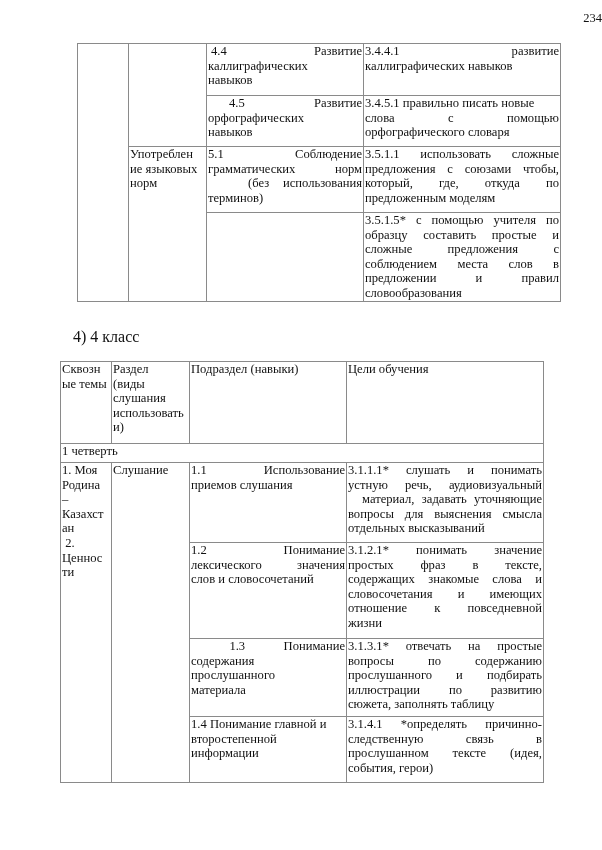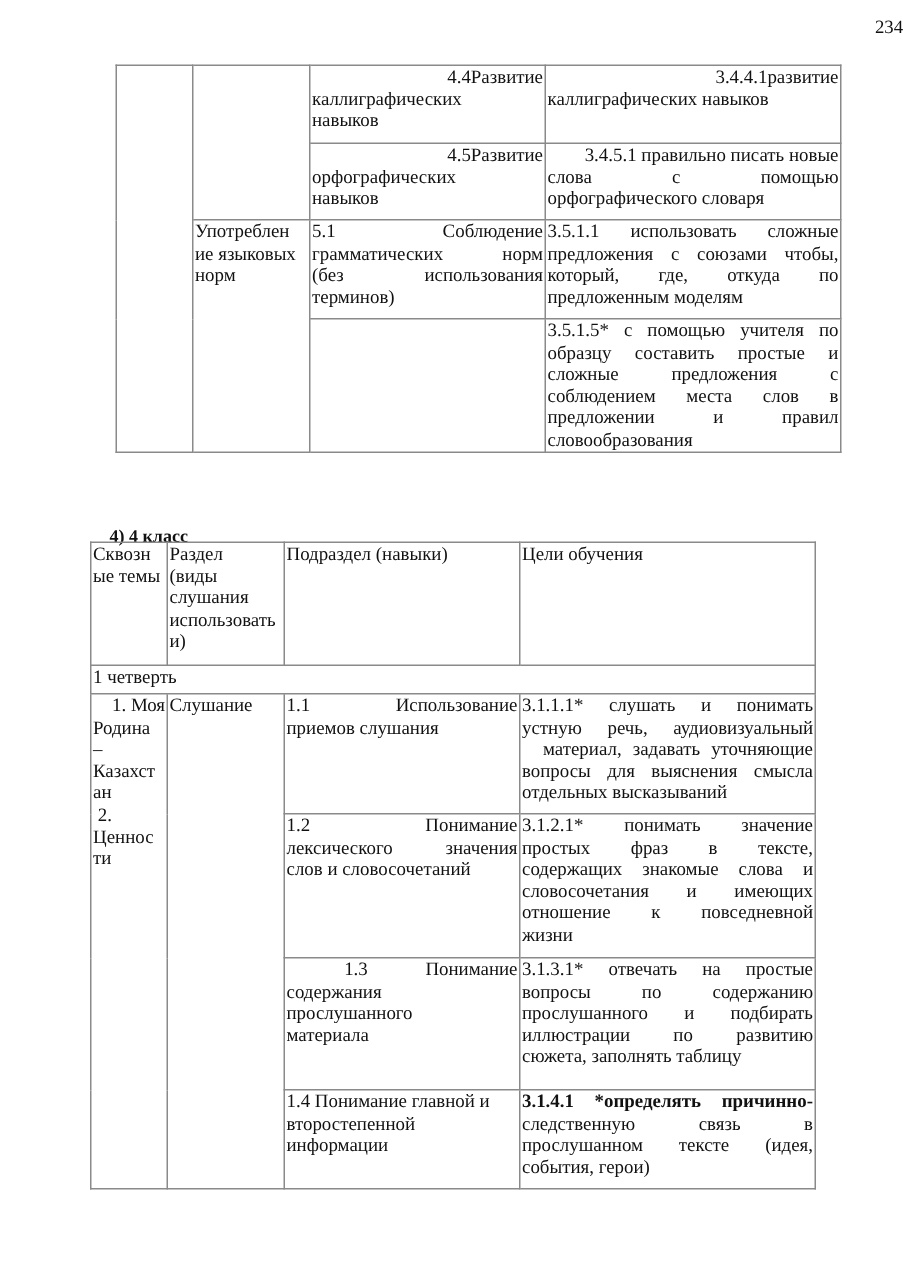--- a/index.html
+++ b/index.html
@@ -3,22 +3,22 @@
 <meta charset="utf-8">
 <style>
   html, body { margin: 0; padding: 0; background: #fff; }
   body { width: 602px; height: 850px; position: relative; overflow: hidden;
          font-family: "Liberation Serif", "DejaVu Serif", serif; color: #111; font-size: 12.6px; line-height: 14.6px; }
   .page-num { position: absolute; top: 11px; left: 0; width: 602px; text-align: right; font-size: 12.5px; }
   table { position: absolute; border-collapse: collapse; table-layout: fixed; }
   td { border: 1px solid #8a8a8a; vertical-align: top; padding: 0 1px 0 1px; }
   #t1 { left: 77px; top: 43px; width: 483px; }
   #t2 { left: 60px; top: 361px; width: 483px; }
-  .heading { position: absolute; left: 73px; top: 350px; font-size: 12px; font-weight: bold; }
-  .just-line { display: flex; justify-content: flex-end; }
+  .heading { position: absolute; left: 73px; top: 330px; font-size: 16px; }
+  .just-line { display: flex; justify-content: space-between; }
 </style>
 </head>
 <body>
 
 <div class="page-num">234</div>
 
 <table id="t1">
   <colgroup>
       <col style="width:51px">
       <col style="width:78px">
@@ -62,21 +62,21 @@
   </tr>
   <tr style="height:66px">
     <td rowspan="2">
       <div>Употреблен</div>
       <div>ие языковых</div>
       <div>норм</div>
     </td>
     <td>
       <div class="jline" style="text-align: justify; text-align-last: justify;">5.1 Соблюдение</div>
       <div class="jline" style="text-align: justify; text-align-last: justify;">грамматических норм</div>
-      <div class="jline" style="text-align: justify; text-align-last: justify;">(без использования</div>
+      <div class="jline" style="text-align: justify; text-align-last: justify; padding-left: 40px;">(без использования</div>
       <div>терминов)</div>
     </td>
     <td>
       <div class="jline" style="text-align: justify; text-align-last: justify;">3.5.1.1 использовать сложные</div>
       <div class="jline" style="text-align: justify; text-align-last: justify;">предложения с союзами чтобы,</div>
       <div class="jline" style="text-align: justify; text-align-last: justify;">который, где, откуда по</div>
       <div>предложенным моделям</div>
     </td>
   </tr>
   <tr style="height:75px">
@@ -155,21 +155,21 @@
     </td>
     <td>
       <div class="jline" style="text-align: justify; text-align-last: justify;">3.1.2.1* понимать значение</div>
       <div class="jline" style="text-align: justify; text-align-last: justify;">простых фраз в тексте,</div>
       <div class="jline" style="text-align: justify; text-align-last: justify;">содержащих знакомые слова и</div>
       <div class="jline" style="text-align: justify; text-align-last: justify;">словосочетания и имеющих</div>
       <div class="jline" style="text-align: justify; text-align-last: justify;">отношение к повседневной</div>
       <div>жизни</div>
     </td>
   </tr>
-  <tr style="height:88px">
+  <tr style="height:78px">
     <td>
       <div class="jline" style="white-space: pre; text-align: justify; text-align-last: justify;"> 1.3 Понимание</div>
       <div>содержания</div>
       <div>прослушанного</div>
       <div>материала</div>
     </td>
     <td>
       <div class="jline" style="text-align: justify; text-align-last: justify;">3.1.3.1* отвечать на простые</div>
       <div class="jline" style="text-align: justify; text-align-last: justify;">вопросы по содержанию</div>
       <div class="jline" style="text-align: justify; text-align-last: justify;">прослушанного и подбирать</div>
@@ -177,20 +177,20 @@
       <div>сюжета, заполнять таблицу</div>
     </td>
   </tr>
   <tr style="height:66px">
     <td>
       <div>1.4 Понимание главной и</div>
       <div>второстепенной</div>
       <div>информации</div>
     </td>
     <td>
-      <div class="jline" style="text-align: justify; text-align-last: justify; font-weight: bold;">3.1.4.1 *определять причинно-</div>
+      <div class="jline" style="text-align: justify; text-align-last: justify;">3.1.4.1 *определять причинно-</div>
       <div class="jline" style="text-align: justify; text-align-last: justify;">следственную связь в</div>
       <div class="jline" style="text-align: justify; text-align-last: justify;">прослушанном тексте (идея,</div>
       <div>события, герои)</div>
     </td>
   </tr>
 </tbody>
   </table>
 
 </body></html>

